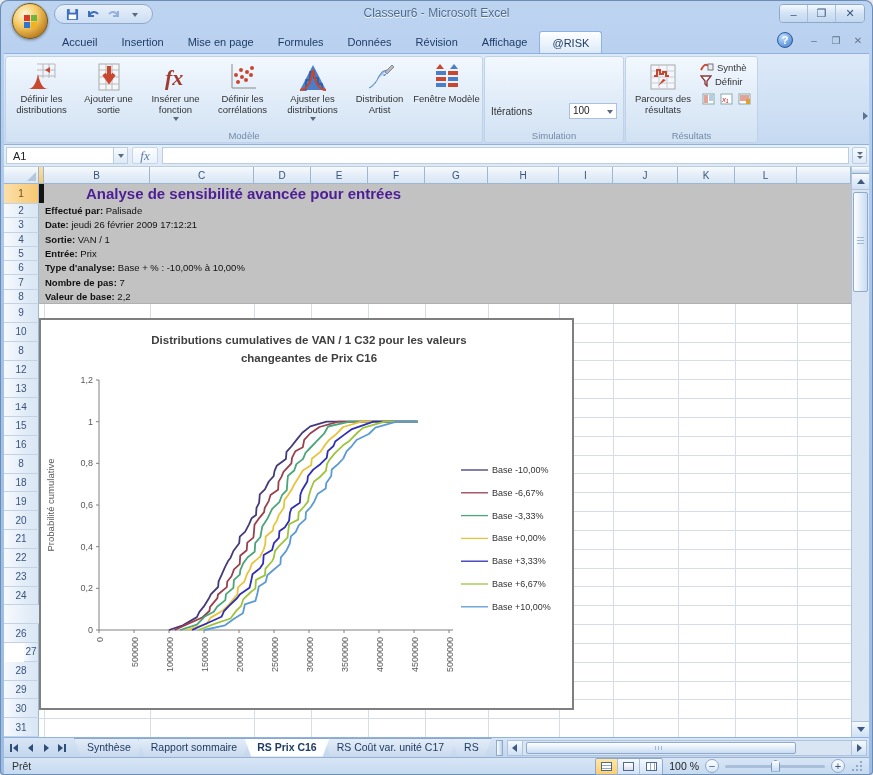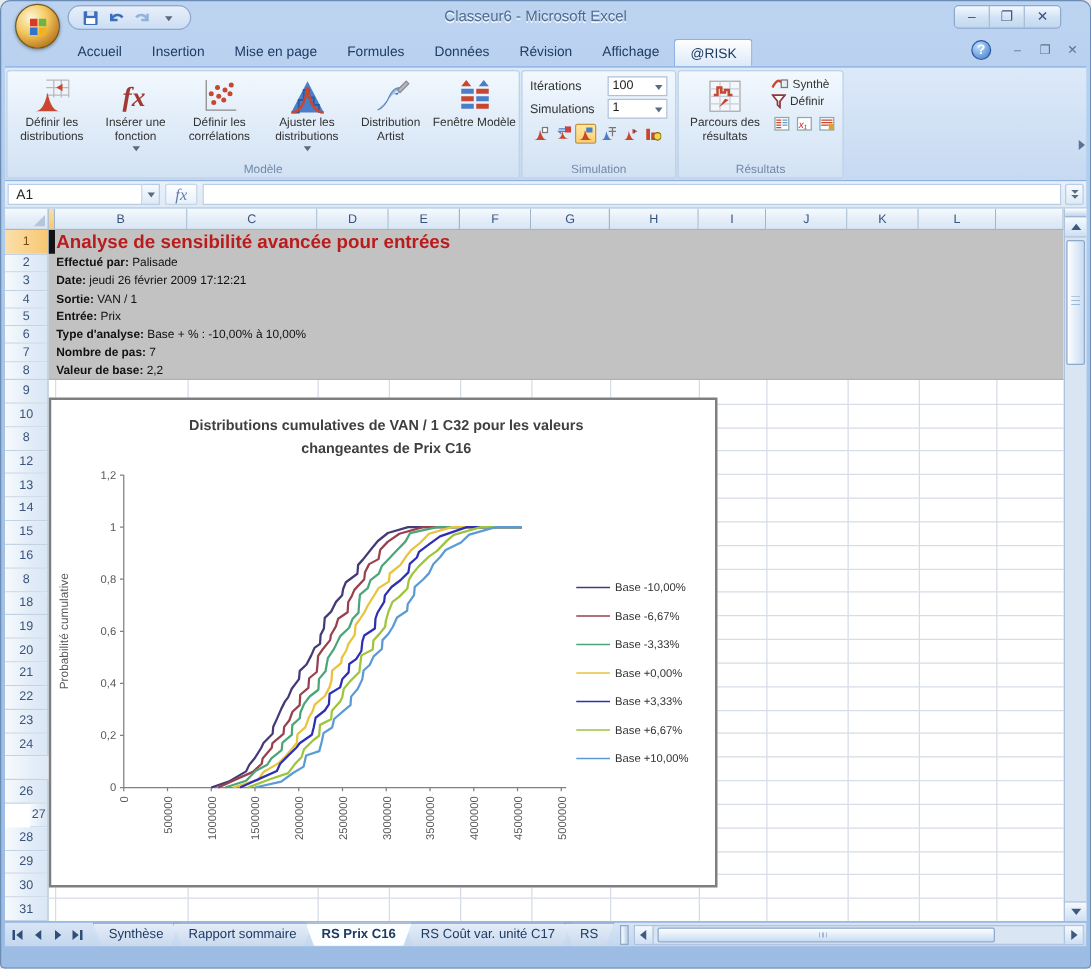--- a/index.html
+++ b/index.html
@@ -2,21 +2,21 @@
 <html><head>
 <meta charset="utf-8">
 <style>
   html,body{margin:0;padding:0;background:#e9e9e9;}
   *{box-sizing:border-box;}
   .win{position:relative;width:873px;height:775px;font-family:"Liberation Sans",sans-serif;
        border-radius:8px 8px 4px 4px;overflow:hidden;
        background:linear-gradient(#BDD4F1,#A6C4E8 40%,#9CBCE4);
        box-shadow:inset 0 0 0 1px #6B8CB5;}
   
-  .titlebar{position:absolute;left:4px;right:20px;top:1px;height:27px;}
+  .titlebar{position:absolute;left:4px;right:4px;top:1px;height:27px;}
   .orb{position:absolute;left:8px;top:2px;width:36px;height:36px;border-radius:50%;z-index:30;
        background:radial-gradient(circle at 35% 30%,#FDF6D8,#F4C860 40%,#C88A2A 70%,#8A5A12);
        border:1px solid #6E5A20;box-shadow:0 1px 3px rgba(0,0,0,.4);}
   .orb-logo{position:absolute;left:11px;top:11px;width:13px;height:13px;}
   .orb-logo span{position:absolute;width:6px;height:6px;}
   .orb-logo .q1{left:0;top:0;background:#D83B2C;}
   .orb-logo .q2{right:0;top:0;background:#6EB43F;}
   .orb-logo .q3{left:0;bottom:0;background:#2E75CF;}
   .orb-logo .q4{right:0;bottom:0;background:#F2B21D;}
   .qat{position:absolute;left:50px;top:3px;height:20px;display:flex;align-items:center;gap:3px;
@@ -50,21 +50,21 @@
        background:linear-gradient(#F2F8FE,#DFEBF8 55%,#D2E2F3);padding:2px 2px 14px 2px;
        display:flex;align-items:flex-start;}
   .glabel{position:absolute;left:0;right:0;bottom:1px;text-align:center;font-size:9.5px;color:#728AA9;}
   .rbtn{width:67px;display:flex;flex-direction:column;align-items:center;padding-top:2px;border-radius:3px;}
   .rbtn .ric{width:32px;height:32px;display:flex;align-items:center;justify-content:center;}
   .rlbl{font-size:9.5px;line-height:10.5px;color:#333;text-align:center;margin-top:1px;}
   .dd-arrow{width:0;height:0;border-left:3px solid transparent;border-right:3px solid transparent;
        border-top:4px solid #5A6B80;margin-top:2px;}
   .vsep{width:1px;background:#BCCEE4;margin:3px 1px 14px 1px;}
   .simfields{display:flex;flex-direction:column;gap:2px;padding:2px 4px 0 4px;}
-  .frow{display:flex;align-items:center;gap:4px;}
+  .frow{display:flex;align-items:center;gap:20px;margin-top:42px;}
   .frow .flab{width:58px;font-size:10px;color:#333;}
   .combo{position:relative;width:48px;height:16px;background:#fff;border:1px solid #ABC1DC;
        font-size:10px;color:#222;padding:1px 12px 0 3px;}
   .combo::after{content:"";position:absolute;right:3px;top:6px;border-left:3px solid transparent;
        border-right:3px solid transparent;border-top:4px solid #5A6B80;}
   .simstrip{display:flex;gap:1px;margin-top:2px;}
   .sbtn{width:17px;height:16px;border:1px solid transparent;border-radius:2px;
        display:flex;align-items:center;justify-content:center;}
   .sbtn.hl{background:linear-gradient(#FFE8A6,#FFCE69);border-color:#C79532;}
   .resstack{display:flex;flex-direction:column;padding:2px 2px 0 2px;gap:2px;}
@@ -106,21 +106,21 @@
   .ch.corner{width:35px;position:relative;}
   .ch.corner::after{content:"";position:absolute;right:2px;bottom:2px;border-style:solid;border-width:0 0 9px 9px;
       border-color:transparent transparent #B4C6DC transparent;}
   .ch.sel{background:linear-gradient(#FBDFA9,#F7C873);}
   .rowheads{position:absolute;left:0;top:17px;width:35px;bottom:0;}
   .rh{background:linear-gradient(90deg,#F7FAFD,#E3EDF8 55%,#D9E6F4);border-right:1px solid #9EB6CE;
       border-bottom:1px solid #C4D3E4;font-size:10px;color:#39537B;display:flex;align-items:center;justify-content:center;}
   .rh.sel{background:linear-gradient(90deg,#FBDFA9,#F7C873);color:#7A4A12;}
   .cells{position:absolute;left:35px;top:17px;right:0;bottom:0;background:#fff;}
   .band{position:absolute;left:0;right:0;top:0;height:120px;background:#C2C2C2;border-bottom:1px solid #B0B0B0;}
-  .sheet-title{position:absolute;left:6px;top:1px;font-size:15px;font-weight:bold;color:#b91c1c;white-space:nowrap;}
+  .sheet-title{position:absolute;left:6px;top:1px;font-size:15px;font-weight:bold;color:#4c1d95;white-space:nowrap;padding-left:41px;}
   .repline{position:absolute;left:6px;height:14px;font-size:9.5px;color:#111;white-space:nowrap;}
   .repline b{font-weight:bold;}
   .vline{position:absolute;width:1px;top:120px;bottom:0;background:#D6DDE8;}
   .hline{position:absolute;left:0;right:0;height:1px;background:#D6DDE8;}
   .a1sel{position:absolute;left:0;top:0;width:5px;height:19px;background:#141414;}
   .chartbox{position:absolute;left:0;top:134px;width:535px;height:392px;background:#fff;border:2px solid #7F7F7F;}
   
   .tabbar{position:absolute;left:4px;right:4px;top:737px;height:20px;display:flex;align-items:center;
        background:linear-gradient(#D8E5F5,#C4D7EE);border-top:1px solid #8DB2E3;padding-left:2px;}
   .navbtn{width:16px;height:16px;display:flex;align-items:center;justify-content:center;gap:1px;}
@@ -239,20 +239,30 @@
     <div class="rgroup">
       <div class="rbtn">
         <div class="ric">
           <svg width="30" height="30" viewBox="0 0 30 30">
               <path d="M10 2 H28 M10 8 H28 M10 14 H28 M16 2 V16 M22 2 V16 M28 2 V16" stroke="#B9B9B9" stroke-width="1" fill="none"></path>
               <path d="M1 27 Q8 27 11 12 Q14 27 21 27 Z" fill="#C8472E"></path>
               <path d="M18 8 l5 -3 v6 z" fill="#C8472E"></path>
             </svg>
         </div>
         <div class="rlbl">Définir les distributions</div>
+      </div>
+      <div class="rbtn">
+        <div class="ric">
+          <svg width="30" height="30" viewBox="0 0 30 30">
+              <rect x="5" y="2" width="20" height="26" fill="#F3F6FA" stroke="#A9A9A9"></rect>
+              <path d="M5 8 H25 M5 15 H25 M5 22 H25 M12 2 V28 M18 2 V28" stroke="#BBB"></path>
+              <path d="M15 4 V16 M10 12 L15 19 L20 12" stroke="#C8472E" stroke-width="4" fill="none"></path>
+            </svg>
+        </div>
+        <div class="rlbl">Ajouter une sortie</div>
       </div>
       <div class="rbtn">
         <div class="ric">
           <svg width="30" height="30" viewBox="0 0 30 30">
               <text x="4" y="23" font-family="Liberation Serif,serif" font-style="italic" font-weight="bold" font-size="22" fill="#A03A30">fx</text>
             </svg>
         </div>
         <div class="rlbl">Insérer une fonction</div>
         <span class="dd-arrow"></span>
       </div>
@@ -646,13 +656,36 @@
       <div class="hs-arrow left">
           <i class="tri-left"></i>
         </div>
       <div class="hs-thumb"></div>
       <div class="hs-arrow right">
           <i class="tri-right"></i>
         </div>
     </div>
   </div>
 
+  <div class="statusbar">
+    <span class="ready">Prêt</span>
+    <div class="sb-right">
+      <div class="viewbtns">
+        <div class="vb active">
+            <span class="g"></span>
+          </div>
+        <div class="vb">
+            <span class="g page"></span>
+          </div>
+        <div class="vb">
+            <span class="g brk"></span>
+          </div>
+      </div>
+      <span class="zoomtxt">100 %</span>
+      <div class="zbtn">−</div>
+      <div class="ztrack">
+          <div class="zthumb"></div>
+        </div>
+      <div class="zbtn">+</div>
+      <div class="grip"></div>
+    </div>
+  </div>
 </div>
 
 </body></html>

